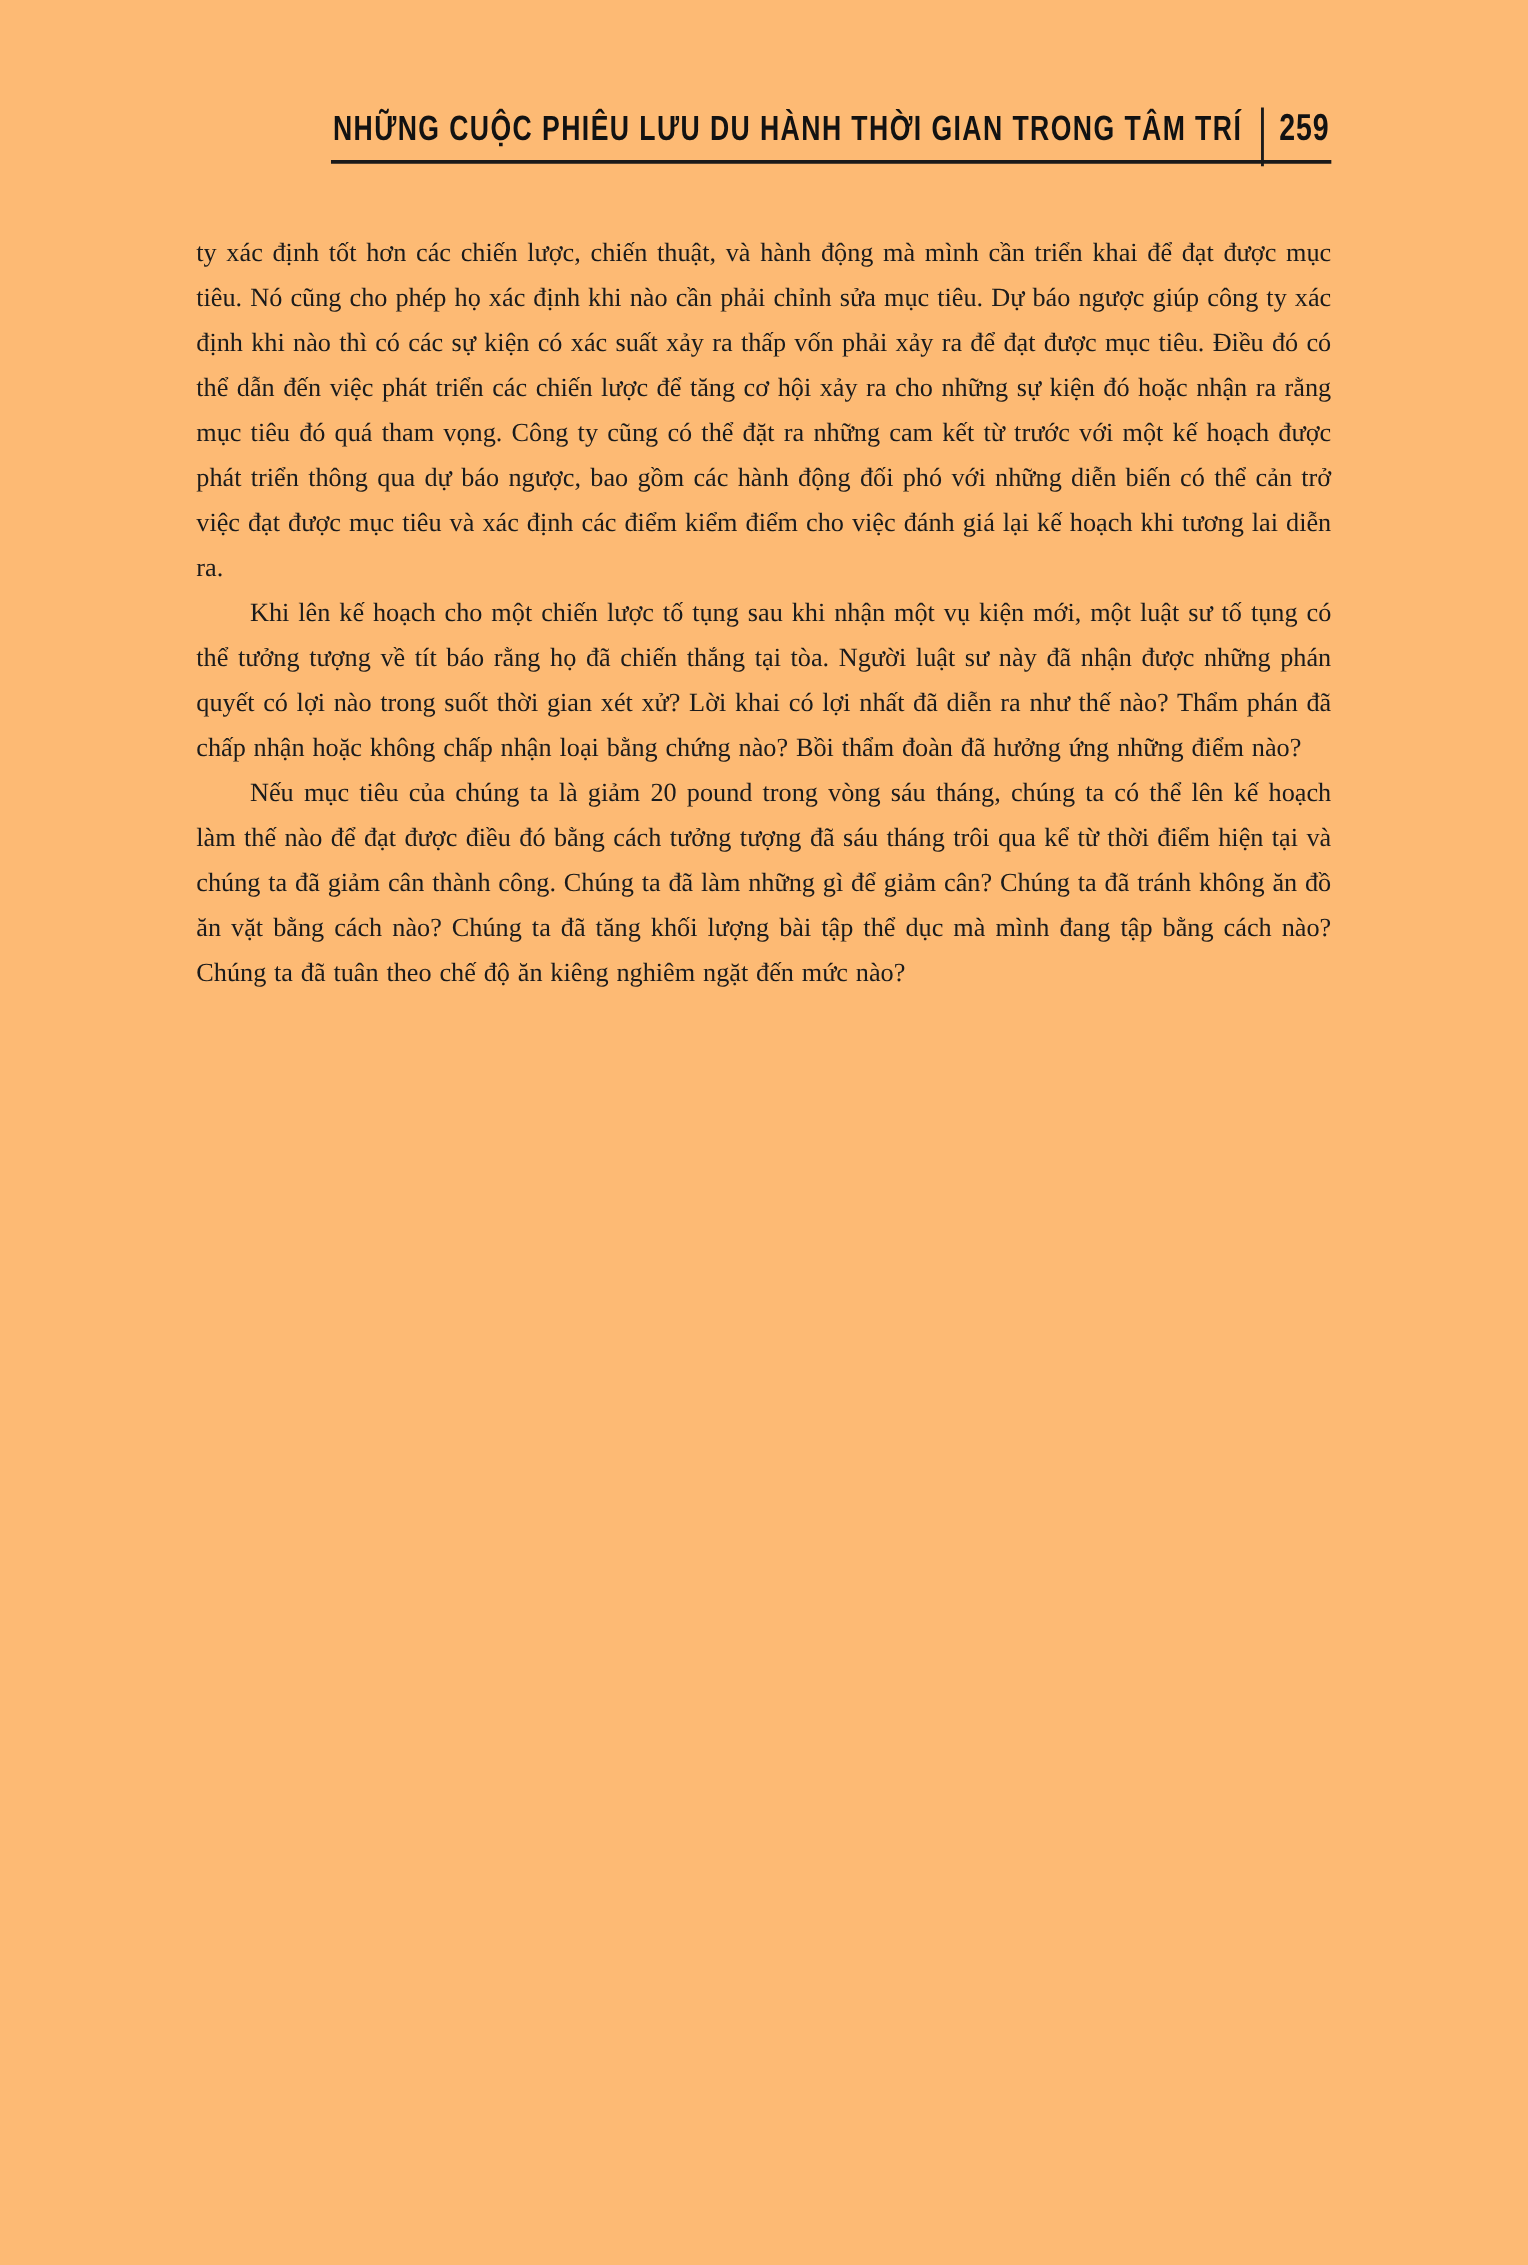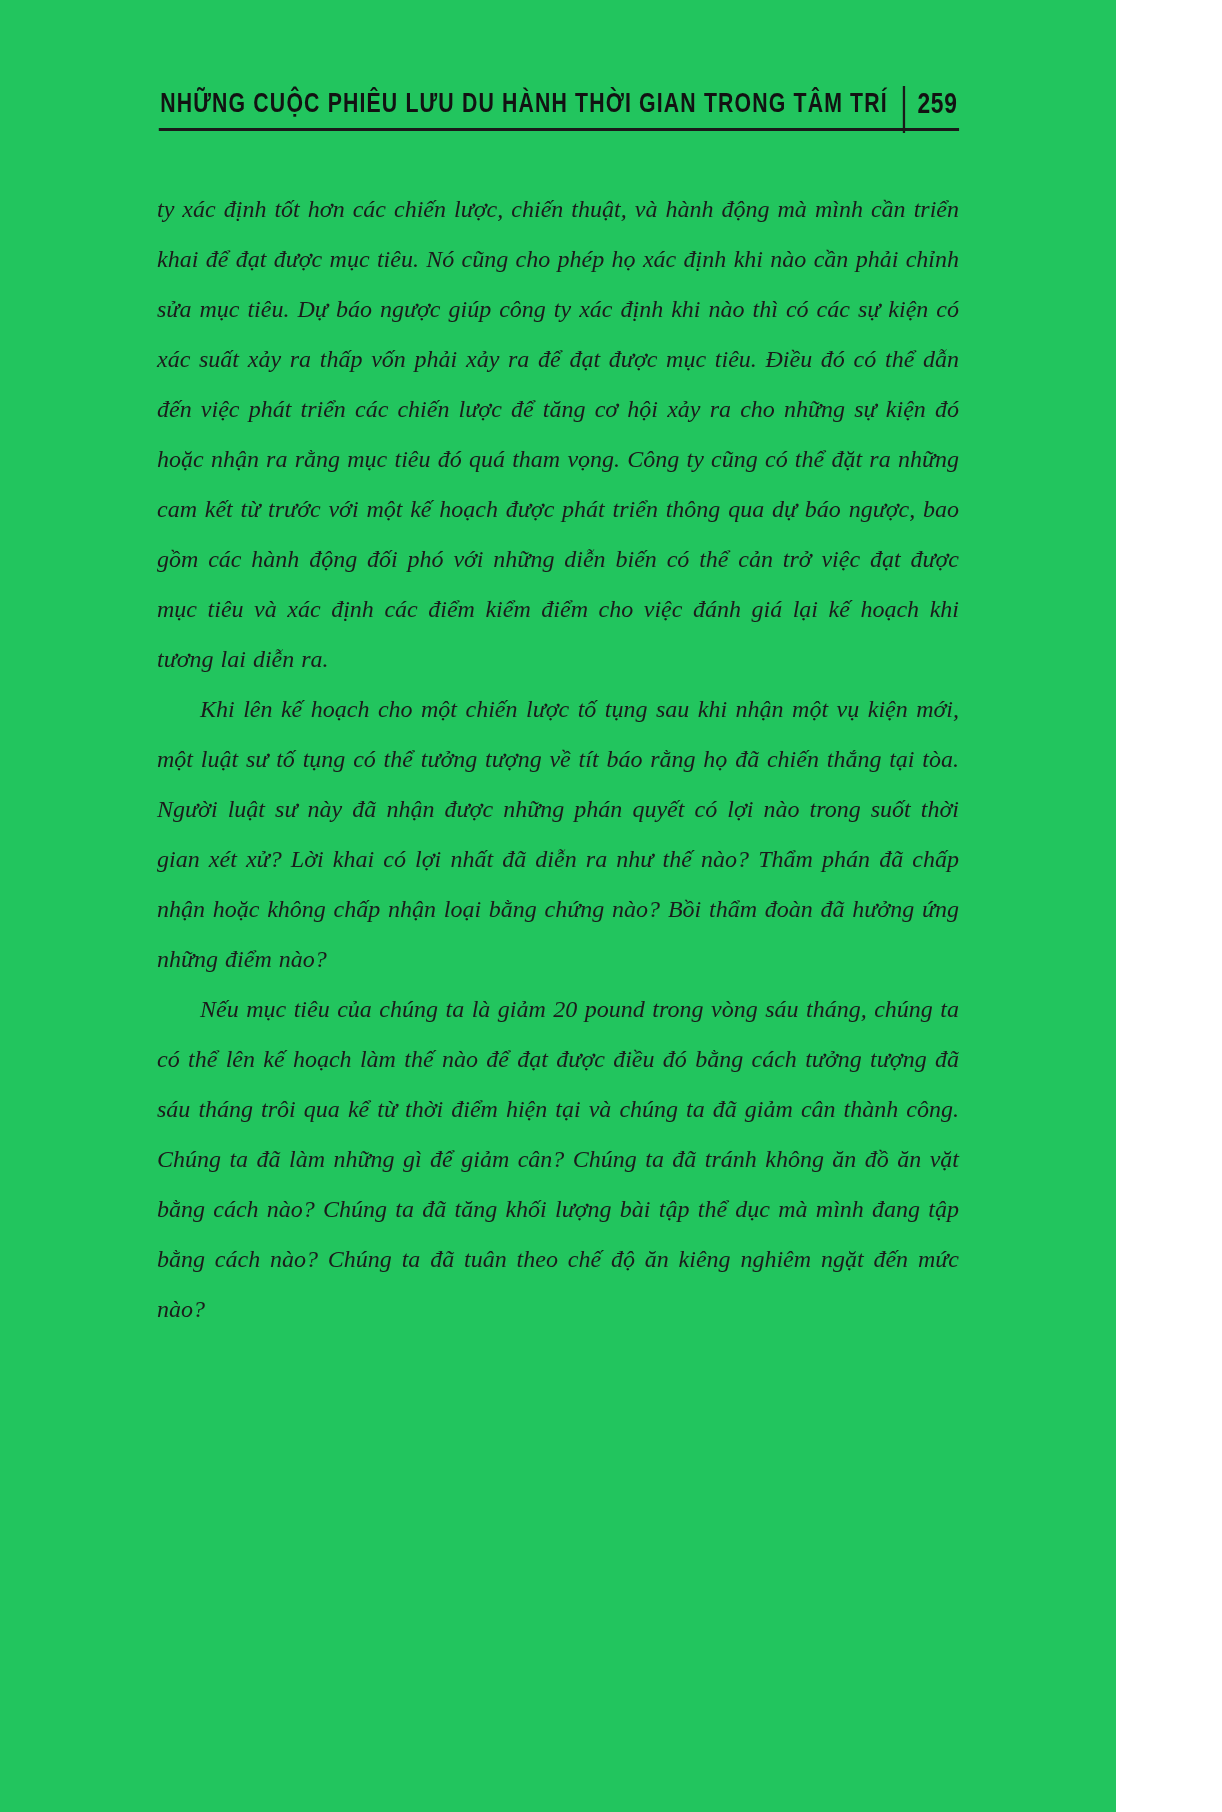--- a/index.html
+++ b/index.html
@@ -2,23 +2,23 @@
 <html lang="vi"><head>
 <meta charset="utf-8">
 <style>
   html, body {
     margin: 0;
     padding: 0;
     background: #ffffff;
   }
   .page {
     position: relative;
-    width: 1116px;
+    width: 1222px;
     height: 1812px;
-    background: #22c55e;
+    background: #fdba74;
     overflow: hidden;
     font-family: "Liberation Serif", serif;
     color: #1b1b1b;
   }
 
   
   .running-head {
     position: absolute;
     top: 84px;
     right: 157px;
@@ -48,24 +48,23 @@
     letter-spacing: 1px;
   }
 
   
   .body-text {
     position: absolute;
     left: 157px;
     right: 157px;
     top: 184px;
     text-align: justify;
-    font-size: 24px;
-    line-height: 50px;
+    font-size: 21px;
+    line-height: 36px;
     word-spacing: 1px;
-    font-style: italic;
   }
   .body-text p {
     margin: 0;
     padding: 0;
     text-indent: 43px;
   }
   .body-text p.continuation {
     text-indent: 0;
   }
 </style>

